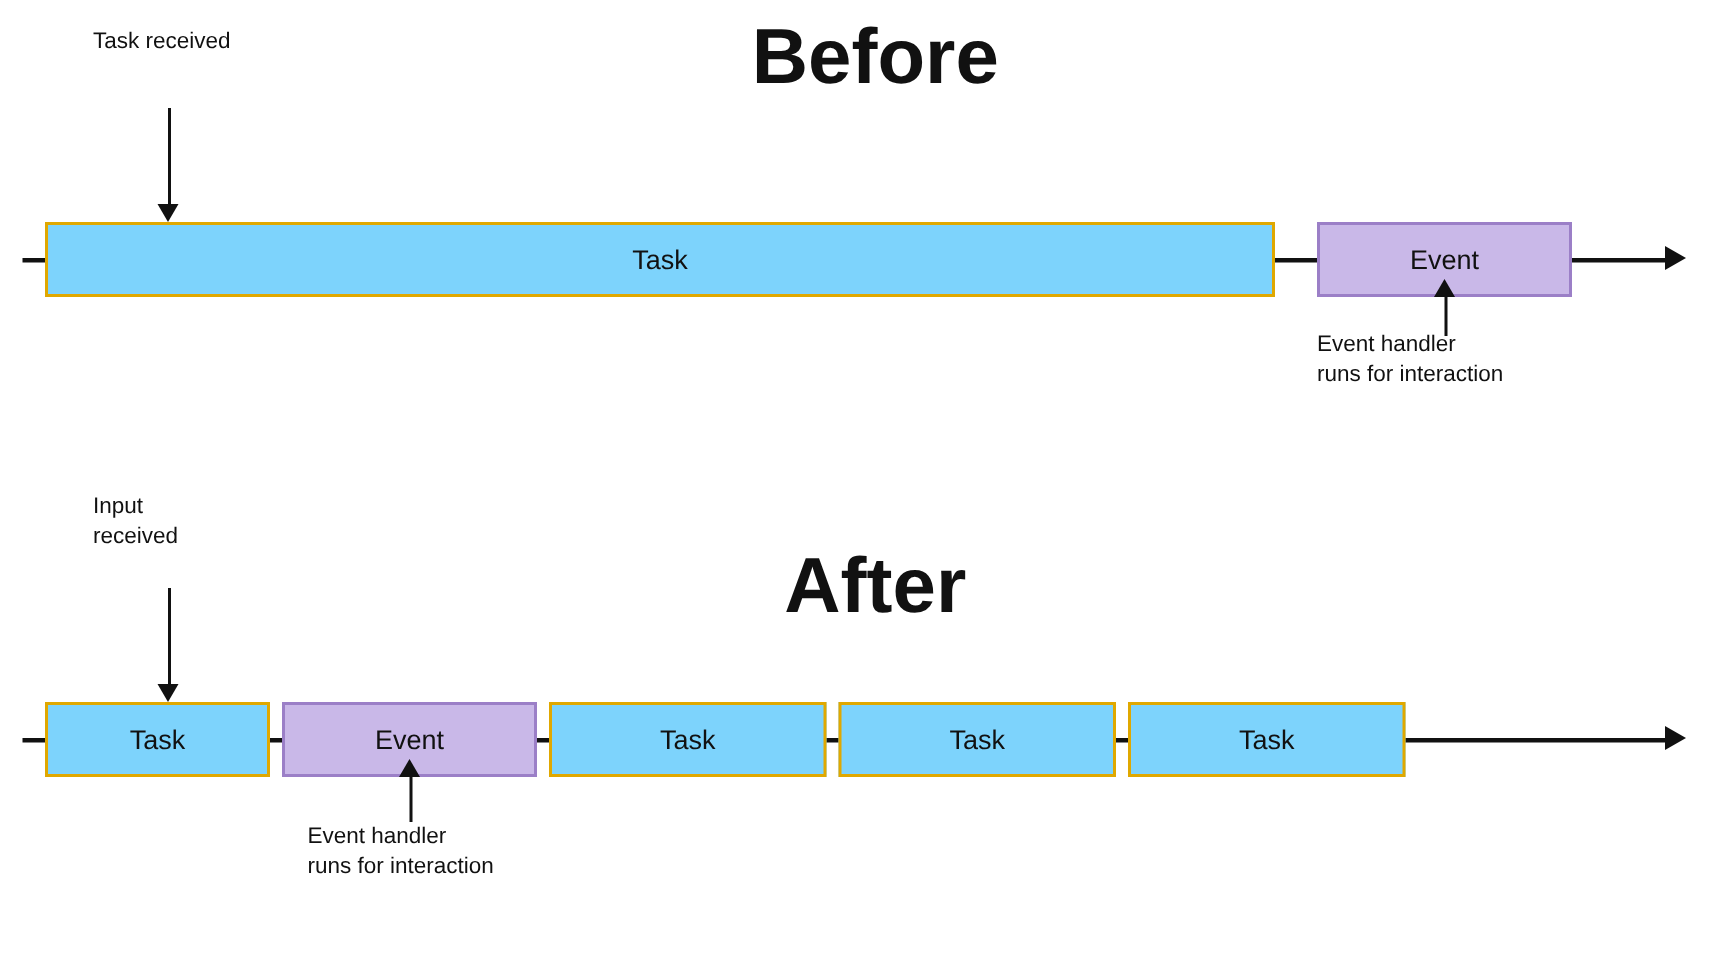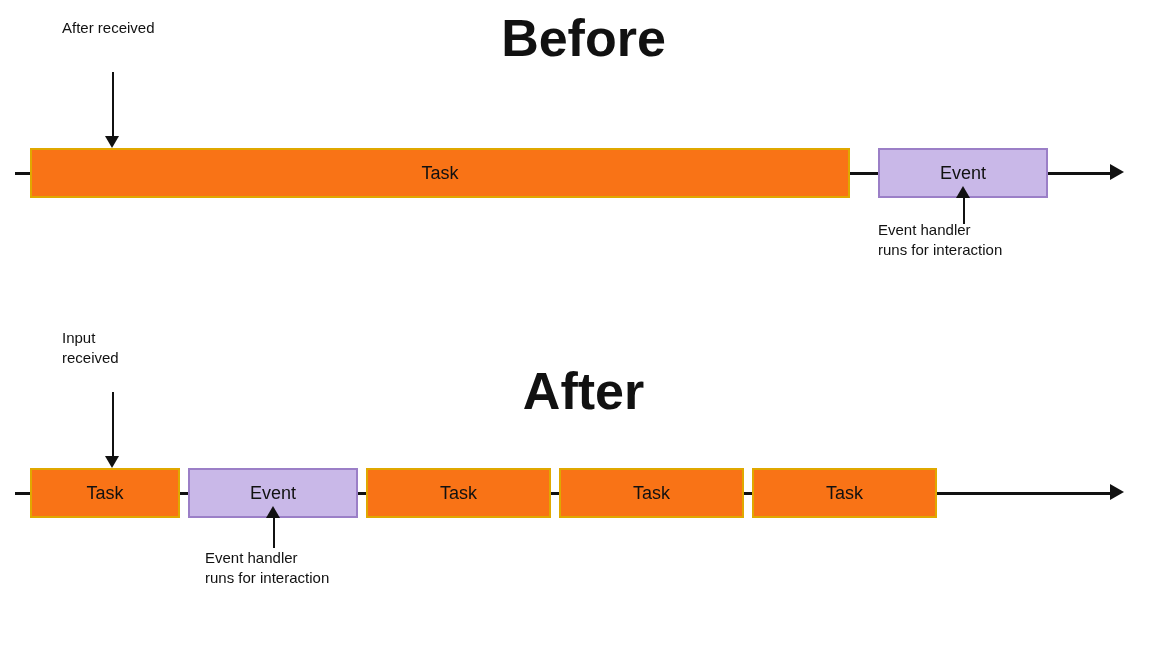--- a/index.html
+++ b/index.html
@@ -41,21 +41,21 @@
       width: 0;
       height: 0;
       border-top: 8px solid transparent;
       border-bottom: 8px solid transparent;
       border-left: 14px solid #111;
     }
 
     
     .task-box {
       position: absolute;
-      background: #f97316;
+      background: #7dd3fc;
       border: 2px solid #e0a800;
       display: flex;
       align-items: center;
       justify-content: center;
       font-size: 18px;
       font-weight: 500;
       color: #111;
     }
 
     
@@ -118,21 +118,21 @@
   <div class="section-title" style="top: 8px; left: 0; width: 1155px;">Before</div>
 
   <div class="timeline-line" style="top: 172px; left: 15px; width: 1095px;"></div>
 
   <div class="arrow-right" style="top: 164px; left: 1110px;"></div>
 
   <div class="task-box" style="top: 148px; left: 30px; width: 820px; height: 50px;">Task</div>
 
   <div class="event-box" style="top: 148px; left: 878px; width: 170px; height: 50px;">Event</div>
 
-  <div class="annotation" style="top: 18px; left: 62px;">After
+  <div class="annotation" style="top: 18px; left: 62px;">Task
 received</div>
 
   <div class="arrow-down-line" style="top: 72px; left: 112px; height: 64px;"></div>
   <div class="arrow-down-head" style="top: 136px; left: 105px;"></div>
 
   <div class="annotation" style="top: 220px; left: 878px;">Event handler<br>runs for interaction</div>
 
   <div class="arrow-up-line" style="top: 198px; left: 963px; height: 26px;"></div>
   <div class="arrow-up-head" style="top: 186px; left: 956px;"></div>
 

